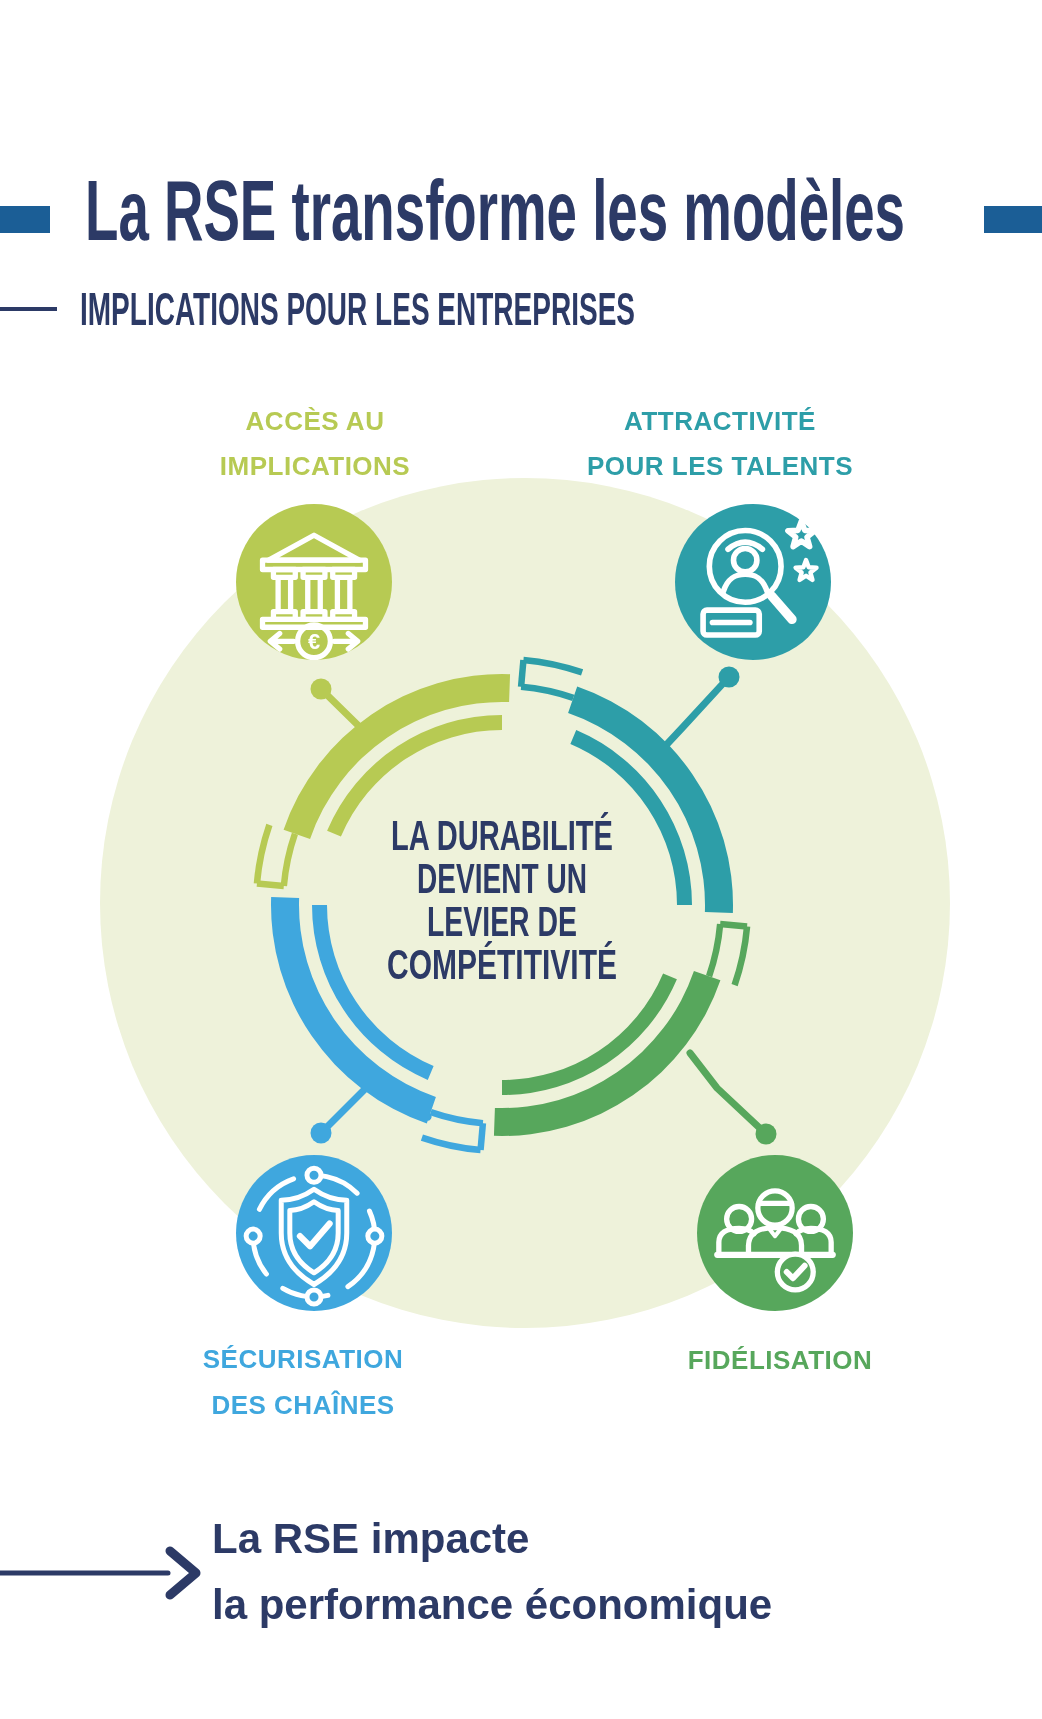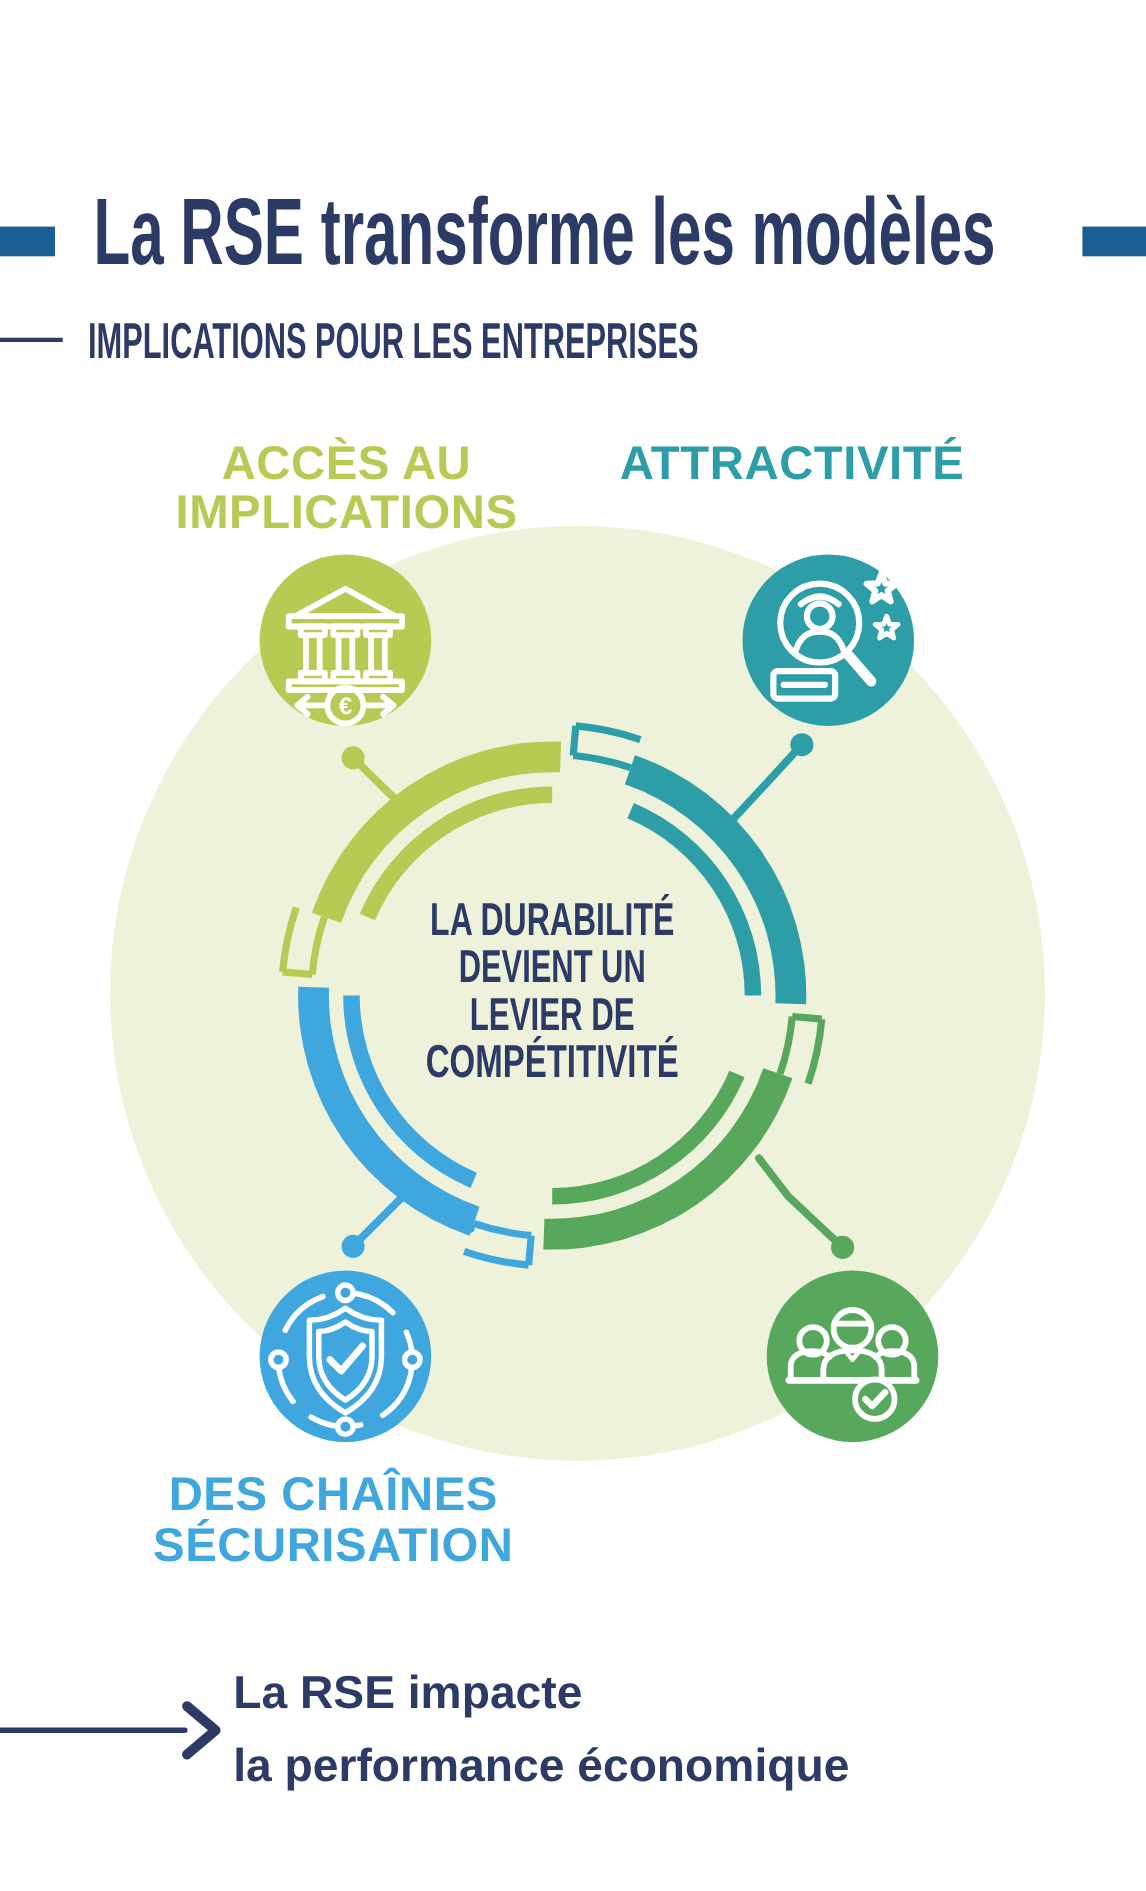--- a/index.html
+++ b/index.html
@@ -15,21 +15,21 @@
   .center-line{fill:var(--navy);font-weight:bold;font-size:42px;}
   .icon-circle{
     position:absolute;width:156px;height:156px;border-radius:50%;
   }
   .icon-circle svg{width:156px;height:156px;}
   .bg-lime{background:var(--lime);}
   .bg-teal{background:var(--teal);}
   .bg-blue{background:var(--blue);}
   .bg-green{background:var(--green);}
   .quad-label{
-    position:absolute;text-align:center;font-weight:bold;font-size:43px;
+    position:absolute;text-align:center;font-weight:bold;font-size:26px;
     line-height:45px;letter-spacing:0.5px;
   }
   .c-lime{color:var(--lime);}
   .c-teal{color:var(--teal);}
   .c-blue{color:var(--blue);}
   .c-green{color:var(--green);}
   .label-line{display:block;}
   .footer-text{
     position:absolute;left:212px;top:1506px;font-size:42px;font-weight:bold;
     color:var(--navy);line-height:66px;
@@ -117,20 +117,21 @@
       <path d="M17,74 H83 V79 H17 Z"></path>
       <circle cx="50" cy="88" r="10.5"></circle>
       <text x="50" y="93" text-anchor="middle" fill="#ffffff" stroke="none" font-size="14" font-weight="bold" font-family="Liberation Sans, sans-serif">€</text>
       <path d="M37,88 H23 M28,83 L22,88 L28,93"></path>
       <path d="M63,88 H77 M72,83 L78,88 L72,93"></path>
     </svg>
   </div>
 
   <div class="quad-label c-teal" style="left:520px;top:399px;width:400px;">
     <span class="label-line">ATTRACTIVITÉ</span>
+    <span class="label-line">POUR LES TALENTS</span>
   </div>
   <div class="icon-circle bg-teal" style="left:675px;top:504px;">
     <svg viewBox="0 0 100 100" fill="none" stroke="#ffffff" stroke-width="3.6" stroke-linecap="round" stroke-linejoin="round">
       <circle cx="45" cy="40" r="23"></circle>
       <circle cx="45" cy="36" r="7.5"></circle>
       <path d="M34,29 Q45,20 56,29"></path>
       <path d="M31,56 C34,47 39,45 45,45 C51,45 56,47 59,56"></path>
       <path d="M62,59 L75,74" stroke-width="6"></path>
       <path transform="translate(81,20)" d="M0,-9 L2.2,-3.1 L8.6,-2.8 L3.6,1.2 L5.3,7.3 L0,3.8 L-5.3,7.3 L-3.6,1.2 L-8.6,-2.8 L-2.2,-3.1 Z"></path>
       <path transform="translate(84,43) scale(0.78)" d="M0,-9 L2.2,-3.1 L8.6,-2.8 L3.6,1.2 L5.3,7.3 L0,3.8 L-5.3,7.3 L-3.6,1.2 L-8.6,-2.8 L-2.2,-3.1 Z"></path>
@@ -145,40 +146,41 @@
       <circle cx="50" cy="13" r="4.5" fill="var(--blue)"></circle>
       <circle cx="89" cy="52" r="4.5" fill="var(--blue)"></circle>
       <circle cx="50" cy="91" r="4.5" fill="var(--blue)"></circle>
       <circle cx="11" cy="52" r="4.5" fill="var(--blue)"></circle>
       <path d="M50,22 C43,27 35,29 29,29 L29,50 C29,66 38,76 50,83 C62,76 71,66 71,50 L71,29 C65,29 57,27 50,22 Z"></path>
       <path d="M50,30 C45,33.5 39,35.5 34.5,35.5 L34.5,50 C34.5,62 41,70 50,75.5 C59,70 65.5,62 65.5,50 L65.5,35.5 C61,35.5 55,33.5 50,30 Z"></path>
       <path d="M41,52 L47.5,58.5 L60,44" stroke-width="4"></path>
     </svg>
   </div>
   <div class="quad-label c-blue" style="left:73px;top:1336px;width:460px;line-height:46px;">
+    <span class="label-line">SÉCURISATION</span>
     <span class="label-line">DES CHAÎNES</span>
-    <span class="label-line">SÉCURISATION</span>
   </div>
 
   <div class="icon-circle bg-green" style="left:697px;top:1155px;">
     <svg viewBox="0 0 100 100" fill="none" stroke="#ffffff" stroke-width="3.4" stroke-linecap="round" stroke-linejoin="round">
       <circle cx="27" cy="41" r="8"></circle>
       <path d="M14,64 V56 C14,50 19,47 27,47 C31.5,47 34.5,48.3 36.5,50.5"></path>
       <circle cx="73" cy="41" r="8"></circle>
       <path d="M86,64 V56 C86,50 81,47 73,47 C68.5,47 65.5,48.3 63.5,50.5"></path>
       <circle cx="50" cy="34" r="11"></circle>
       <path d="M39.5,31 H60.5"></path>
       <path d="M33,64 V58 C33,50 40,46.5 50,46.5 C60,46.5 67,50 67,58 V64"></path>
       <path d="M46,47 L50,52 L54,47" stroke-width="2.6"></path>
       <path d="M13,64 H87" stroke-width="4"></path>
       <circle cx="63" cy="75" r="11.5" fill="var(--green)"></circle>
       <path d="M57.5,75 L61.5,79 L69,71" stroke-width="3.8"></path>
     </svg>
   </div>
   <div class="quad-label c-green" style="left:550px;top:1337px;width:460px;line-height:46px;">
+    <span class="label-line">FIDÉLISATION</span>
   </div>
 
   <div class="footer-text">
     <span class="label-line">La RSE impacte</span>
     <span class="label-line">la performance économique</span>
   </div>
 
 </div>
 
 </body></html>

